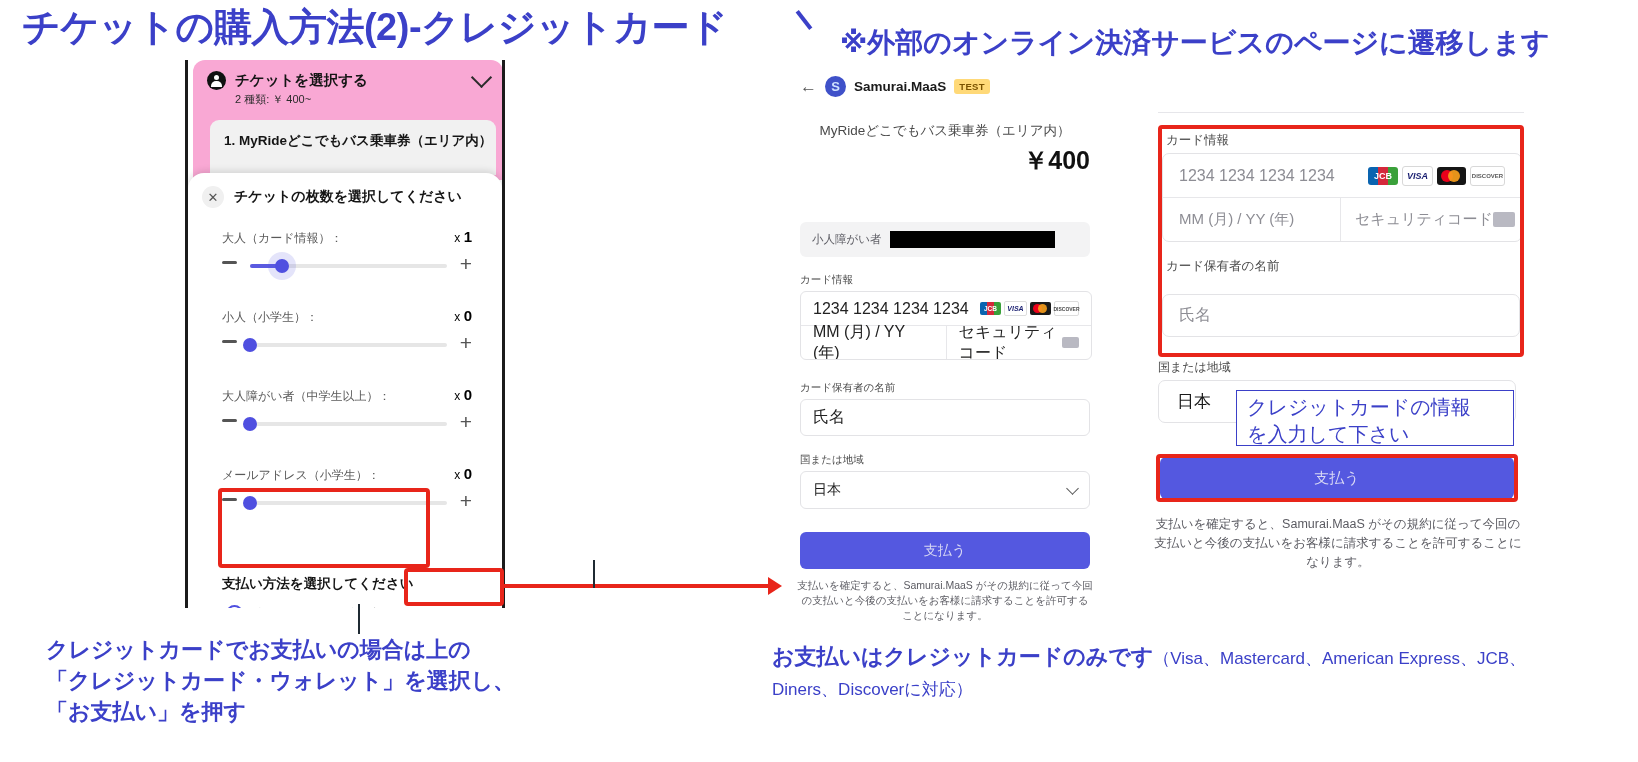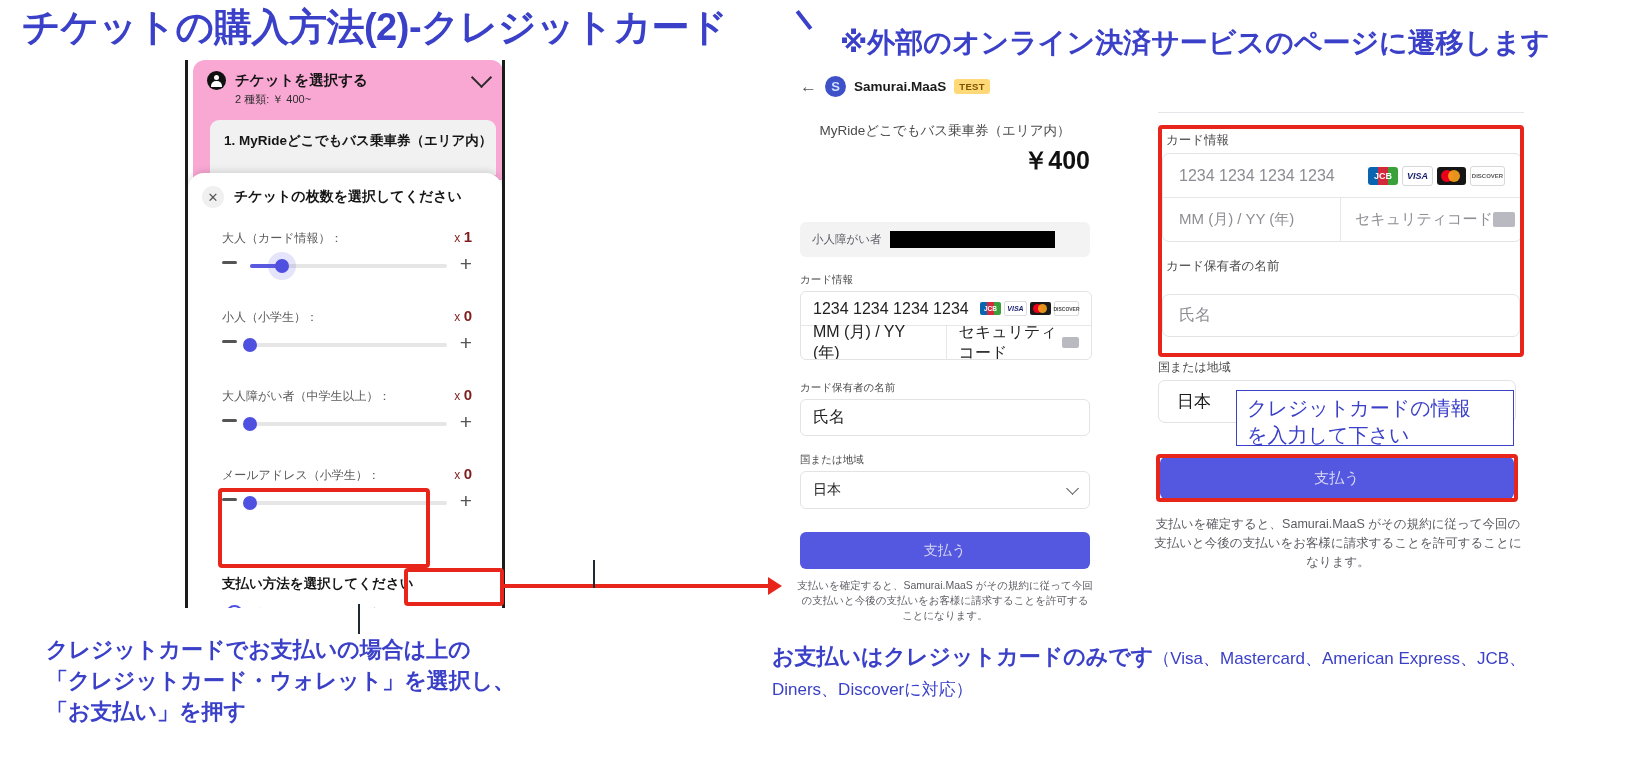--- a/index.html
+++ b/index.html
@@ -110,21 +110,21 @@
   .close-btn {
     width: 22px; height: 22px; border-radius: 50%;
     background: #f0f0f0; color: #555;
     display: flex; align-items: center; justify-content: center;
     font-size: 13px; line-height: 1;
   }
   .sheet-title { font-size: 14px; font-weight: bold; color: #151515; }
 
   .qrow { position: absolute; left: 34px; width: 250px; }
   .qlabel { font-size: 12px; color: #5a5a5a; position: absolute; left: 0; top: 0; white-space: nowrap; }
-  .qcount { position: absolute; right: 0; top: -2px; font-size: 12px; color: #7f1d1d; }
+  .qcount { position: absolute; right: 0; top: -2px; font-size: 12px; color: #000000; }
   .qcount b { font-size: 15px; font-weight: bold; }
   .slider-line { position: absolute; left: 0; top: 27px; width: 250px; height: 18px; }
   .minus {
     position: absolute; left: 0; top: 4px; width: 15px; height: 2.5px;
     background: #555; border-radius: 2px;
   }
   .track {
     position: absolute; left: 28px; top: 7px; width: 197px; height: 3.5px;
     background: #e6e6e6; border-radius: 3px;
   }
@@ -295,21 +295,21 @@
   }
   .rp-disclaimer {
     position: absolute; left: 1153px; top: 515px; width: 370px;
     font-size: 12.5px; color: #5b5b62; text-align: center; line-height: 1.5;
   }
 
   .callout {
     position: absolute; left: 1236px; top: 390px; width: 278px; height: 56px;
     border: 1.5px solid #3b40c8; background: #fff; box-sizing: border-box;
     padding: 4px 10px;
-    font-size: 20px; color: #3b40c8; line-height: 1.35; font-weight: normal;
+    font-size: 20px; color: #3b40c8; line-height: 1.35; font-weight: normal; font-family: Liberation Mono, monospace;
   }
 
   
   .arrow-line {
     position: absolute; background: #e8251a; height: 4px;
   }
   .arrow-head {
     position: absolute; width: 0; height: 0;
     border-top: 9px solid transparent; border-bottom: 9px solid transparent;
     border-left: 14px solid #e8251a;

